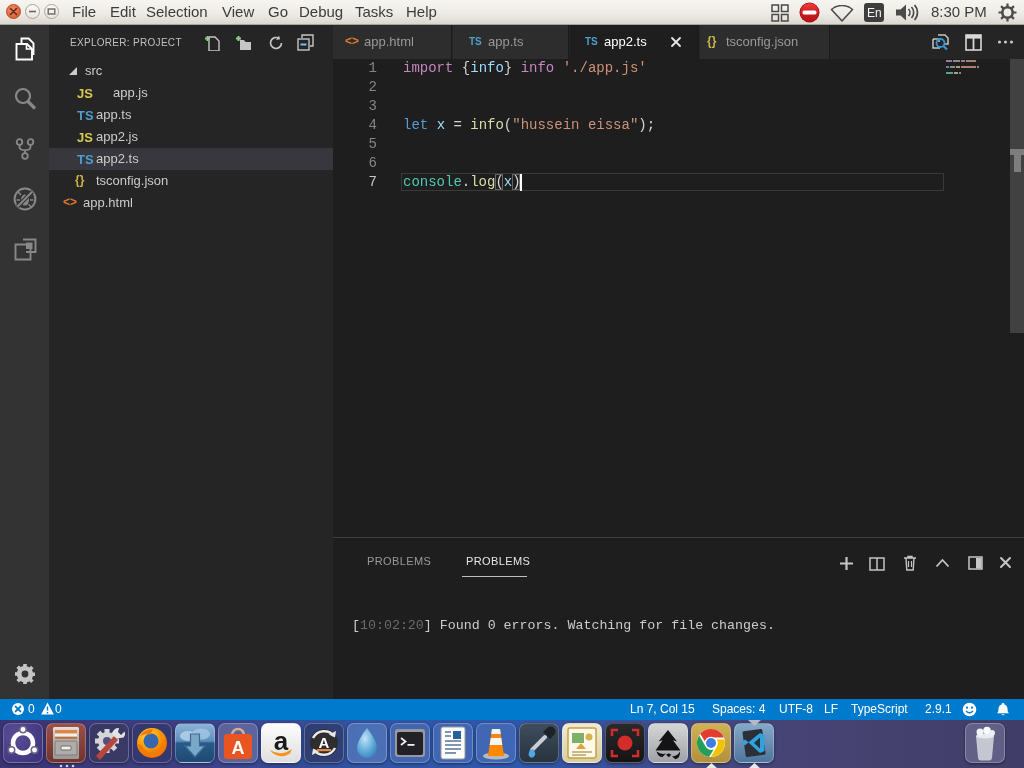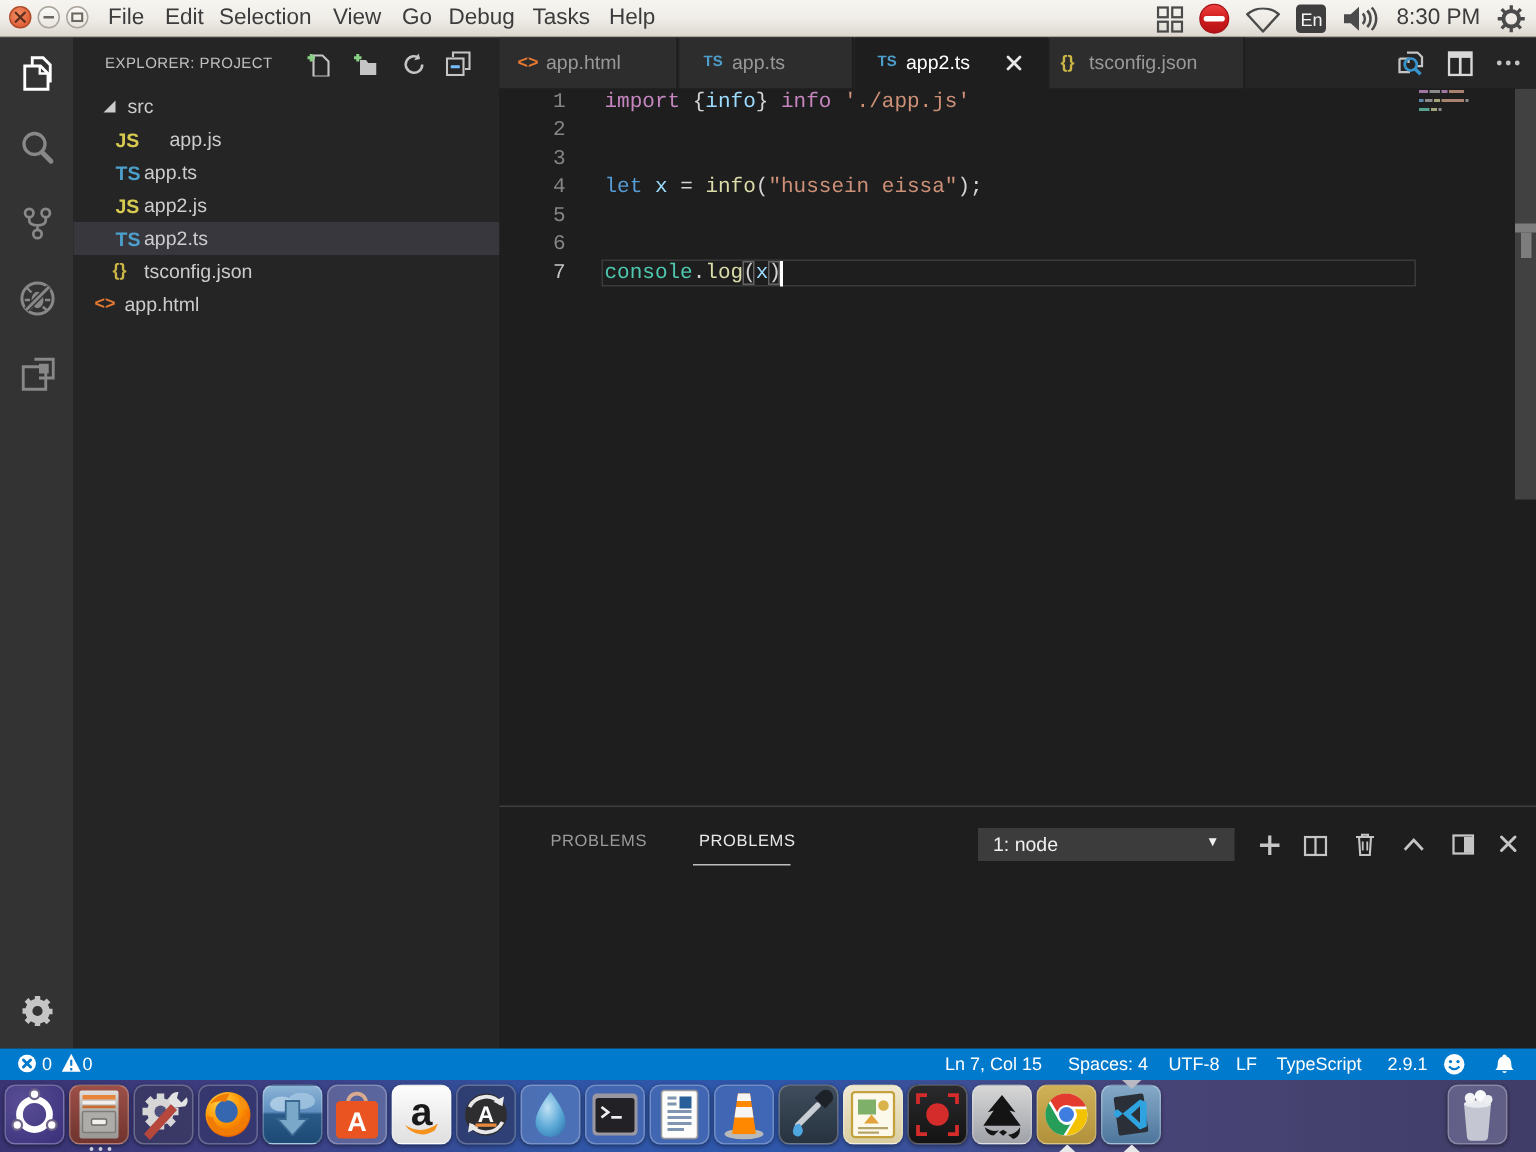--- a/index.html
+++ b/index.html
@@ -278,24 +278,20 @@
 
   <div class="abs" style="left:677px;top:0;width:14px;height:274px;background:#414142"></div>
   <div class="abs" style="left:677px;top:90px;width:14px;height:6px;background:#7d7d7d"></div>
   <div class="abs" style="left:680.5px;top:96px;width:7px;height:17px;background:#7d7d7d"></div>
 </div>
 
 <div class="abs" id="panel">
   <span class="ptab" style="left:34px">PROBLEMS</span>
   <span class="ptab" style="left:133px;color:#e7e7e7">PROBLEMS</span>
   <div class="abs" style="left:129px;top:38px;width:65px;height:1px;background:#bfbfbf"></div>
-  <div class="abs" style="left:319px;top:14px;width:171px;height:22px;background:#3c3c3c">
-    <span style="position:absolute;left:10px;top:3px;font-size:13px;color:#f0f0f0">1: node</span>
-    <span style="position:absolute;right:10px;top:4px;font-size:9px;color:#f0f0f0">▼</span>
-  </div>
 
   <svg class="abs" style="left:506px;top:18px" width="15" height="15" viewBox="0 0 15 15">
     <path d="M7.5 1 V14 M1 7.5 H14" stroke="#c5c5c5" stroke-width="2.2"></path>
   </svg>
   <svg class="abs" style="left:536px;top:19px" width="16" height="14" viewBox="0 0 16 14">
     <rect x="1" y="1" width="14" height="12" fill="none" stroke="#c5c5c5" stroke-width="1.5"></rect>
     <path d="M8 1 V13" stroke="#c5c5c5" stroke-width="1.5"></path>
   </svg>
   <svg class="abs" style="left:570px;top:17px" width="14" height="16" viewBox="0 0 14 16">
     <path d="M1 3 H13 M5 3 V1.5 h4 V3 M3 3 l0.8 12 h6.4 L11 3" fill="none" stroke="#c5c5c5" stroke-width="1.4"></path>
@@ -304,20 +300,21 @@
   <svg class="abs" style="left:602px;top:20px" width="15" height="10" viewBox="0 0 15 10">
     <path d="M1.5 8.5 L7.5 2 L13.5 8.5" fill="none" stroke="#c5c5c5" stroke-width="1.8"></path>
   </svg>
   <svg class="abs" style="left:635px;top:18px" width="15" height="14" viewBox="0 0 15 14">
     <rect x="1" y="1" width="13" height="12" fill="none" stroke="#c5c5c5" stroke-width="1.5"></rect>
     <rect x="8" y="2" width="5.5" height="10.5" fill="#c5c5c5"></rect>
   </svg>
   <svg class="abs" style="left:666px;top:18px" width="13" height="13" viewBox="0 0 13 13">
     <path d="M2 2 L11 11 M11 2 L2 11" stroke="#c5c5c5" stroke-width="2" stroke-linecap="round"></path>
   </svg>
+  <div class="term" style="left:19px;top:80px"><span>[</span><span style="color:#6b6b6b">10:02:20</span><span>] Found 0 errors. Watching for file changes.</span></div>
 </div>
 
 <div class="abs" id="status">
   <svg class="abs" style="left:12px;top:3.5px" width="12" height="12" viewBox="0 0 12 12">
     <circle cx="6" cy="6" r="6" fill="#ffffff"></circle>
     <path d="M3.6 3.6 L8.4 8.4 M8.4 3.6 L3.6 8.4" stroke="#007acc" stroke-width="1.9" stroke-linecap="round"></path>
   </svg>
   <span class="sitem" style="left:28px">0</span>
   <svg class="abs" style="left:41px;top:3px" width="13" height="13" viewBox="0 0 13 13">
     <path d="M6.5 0.5 L12.8 12.5 H0.2 z" fill="#ffffff"></path>

